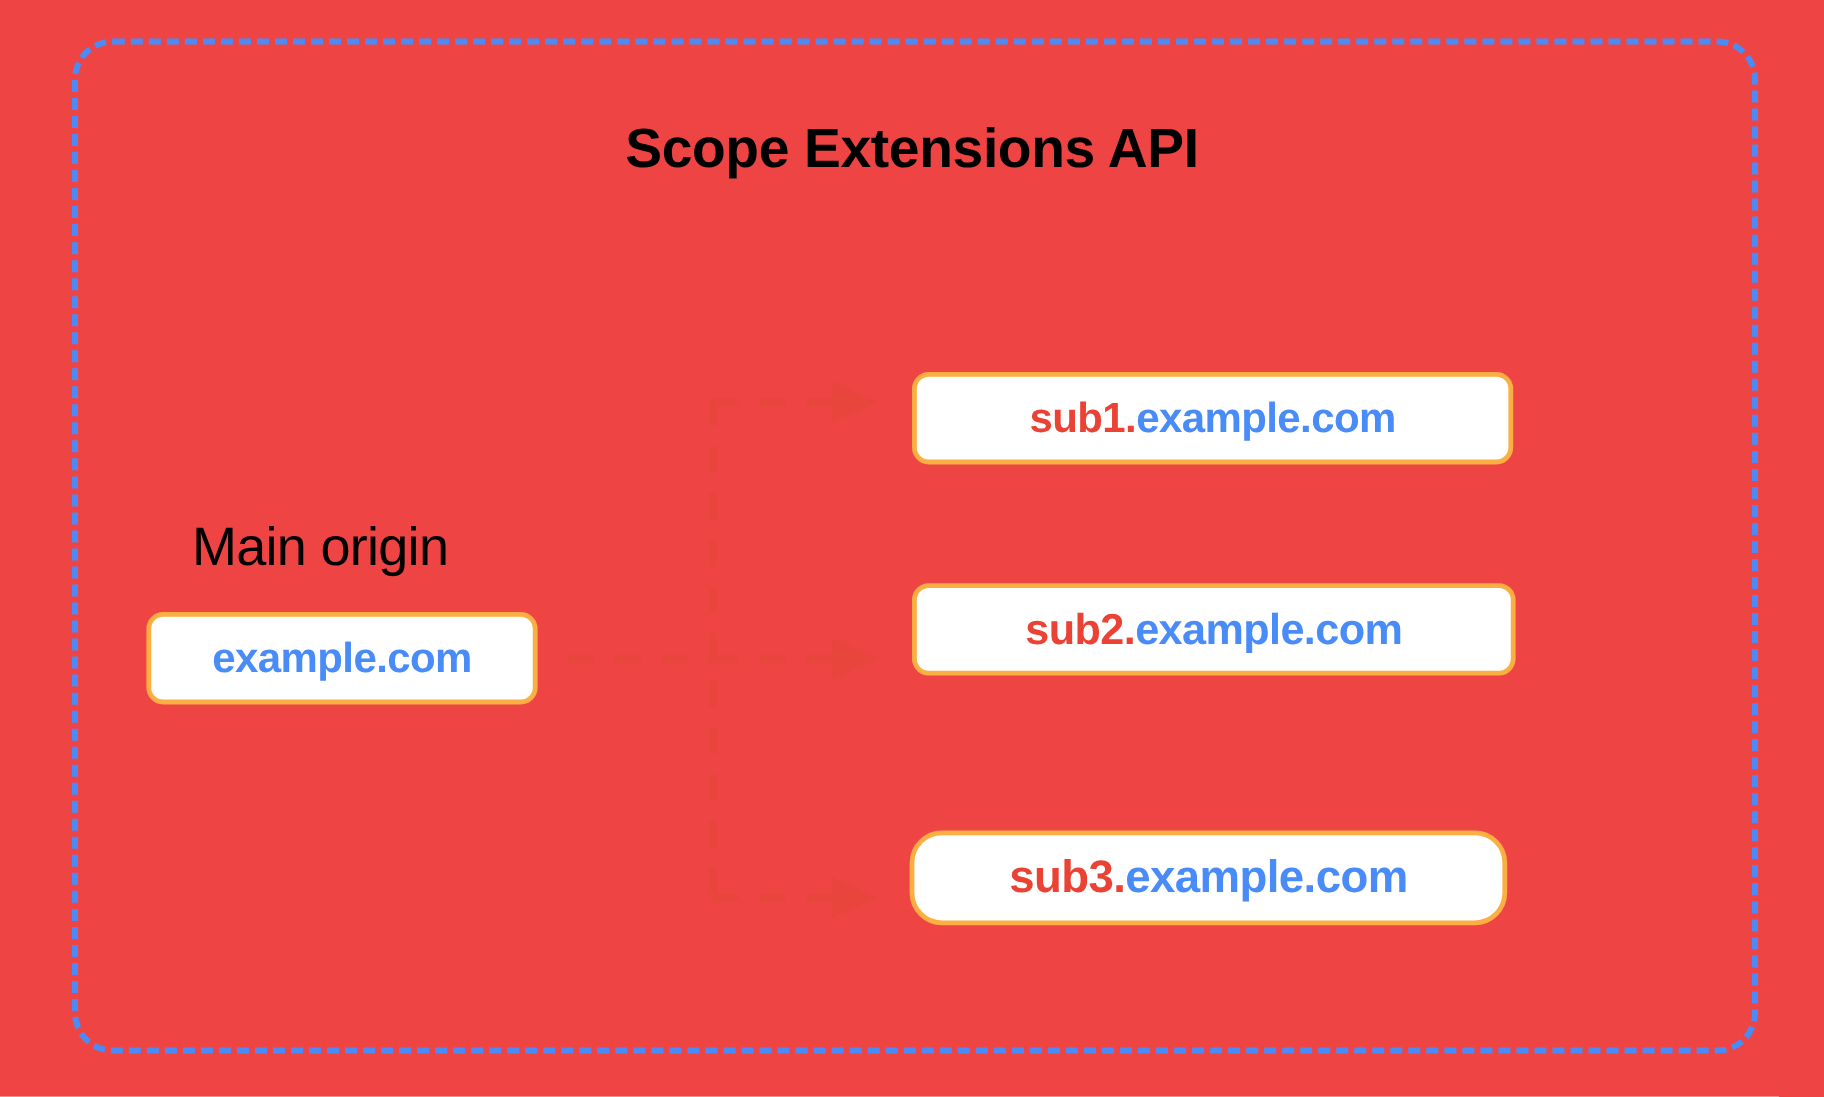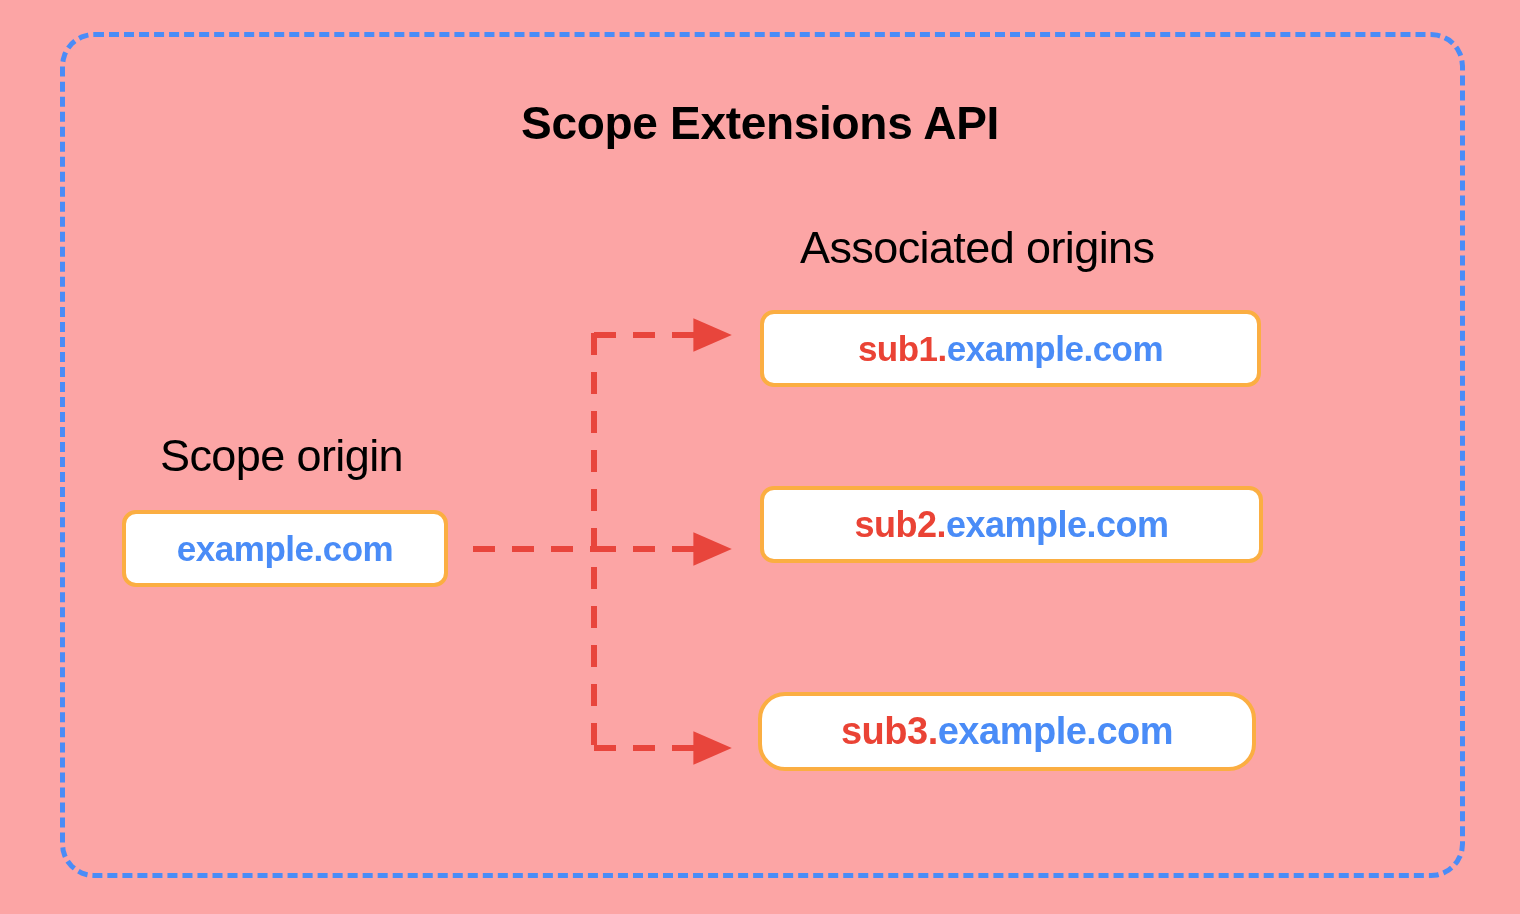--- a/index.html
+++ b/index.html
@@ -8,21 +8,21 @@
     background: #ffffff;
   }
   body {
     font-family: "Liberation Sans", sans-serif;
     -webkit-font-smoothing: antialiased;
   }
   #stage {
     position: relative;
     width: 1520px;
     height: 914px;
-    background: #fca5a5;
+    background: #ef4444;
     overflow: hidden;
   }
 
   
   #outer-container {
     position: absolute;
     left: 60px;
     top: 32px;
     width: 1405px;
     height: 846px;
@@ -127,23 +127,22 @@
 </style>
 </head>
 <body>
 
 <div id="stage">
 
   <div id="outer-container"></div>
 
   <div id="diagram-title">Scope Extensions API</div>
 
-  <div class="section-label" id="label-associated">Associated origins</div>
 
-  <div class="section-label" id="label-main">Scope origin</div>
+  <div class="section-label" id="label-main">Main origin</div>
 
   <svg id="connectors" viewBox="0 0 1520 914" xmlns="http://www.w3.org/2000/svg">
     <defs>
       <marker id="arrowhead" markerWidth="7" markerHeight="7" refX="0.6" refY="3" orient="auto" markerUnits="strokeWidth">
         <path d="M0,0.2 L6.4,3 L0,5.8 Z" fill="#E8453C"></path>
       </marker>
     </defs>
 
     <path d="M473,549 L594,549" stroke="#E8453C" stroke-width="6" fill="none" stroke-dasharray="22,17" stroke-linecap="butt"></path>
 

